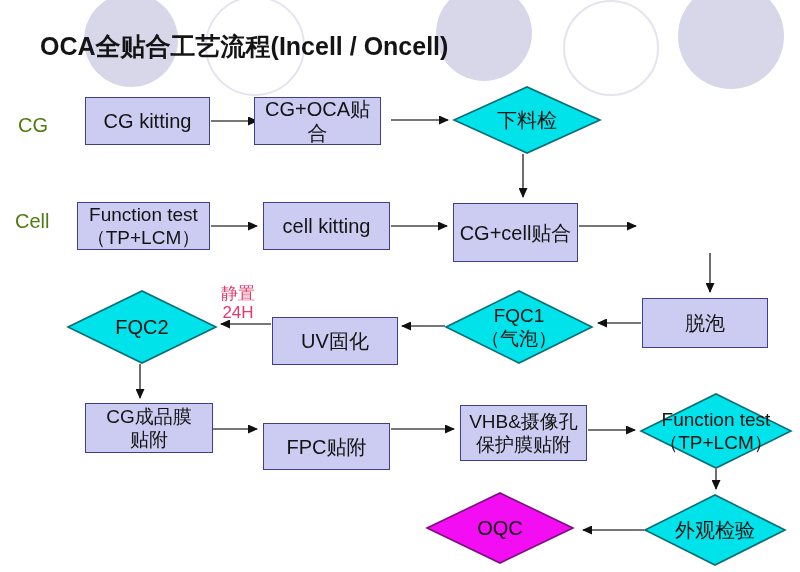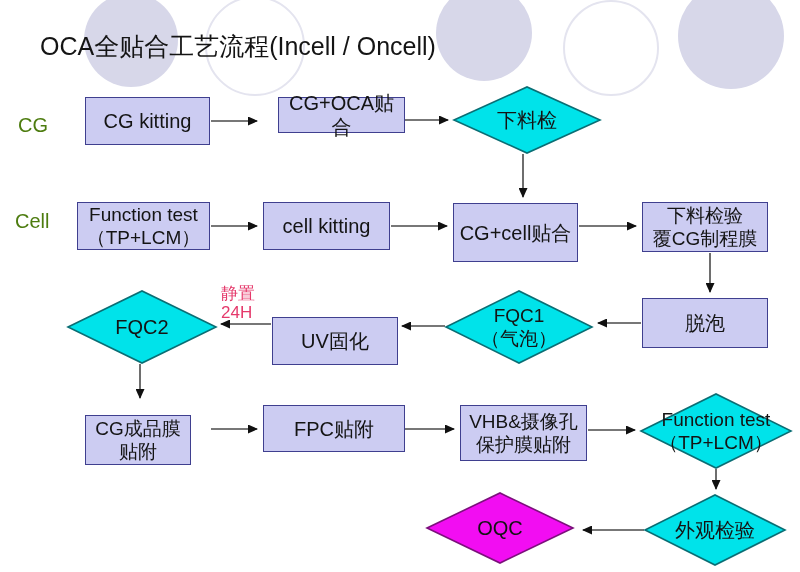--- a/index.html
+++ b/index.html
@@ -5,39 +5,39 @@
   html,body{margin:0;padding:0;background:#fff;}
   .stage{
     position:relative;width:800px;height:572px;background:#ffffff;overflow:hidden;
     font-family:"Liberation Sans","DejaVu Sans",sans-serif;color:#141414;
   }
   .deco-circle{position:absolute;border-radius:50%;z-index:0;}
   .deco-fill{background:#d7d7e9;}
   .deco-outline{background:#ffffff;border:2px solid #e4e4ef;}
   .slide-title{
     position:absolute;left:40px;top:30px;z-index:3;
-    font-size:25px;font-weight:normal;letter-spacing:0;white-space:nowrap;
+    font-size:25px;font-weight:bold;letter-spacing:0;white-space:nowrap;
   }
   .flow-svg{position:absolute;left:0;top:0;z-index:1;}
   .box{
     position:absolute;z-index:2;box-sizing:border-box;
     background:#ccccf2;border:1.5px solid #3f3f8f;
     display:flex;align-items:center;justify-content:center;
     text-align:center;font-size:20px;line-height:24px;white-space:pre-line;
   }
   .box.two-line{font-size:19px;line-height:23px;}
   .dlabel{
     position:absolute;z-index:2;transform:translate(-50%,-50%);
     text-align:center;font-size:20px;line-height:23px;white-space:pre;
   }
   .dlabel.two-line{font-size:19px;}
   .rowlabel{position:absolute;z-index:2;font-size:20px;color:#4d7c0f;}
   .note{
     position:absolute;z-index:2;font-size:17px;line-height:19px;
-    color:#e5396b;white-space:pre-line;
+    color:#e5396b;white-space:pre-line;text-align:center;
   }
 </style>
 </head>
 <body>
 
 <div class="stage">
 
   <div class="deco-circle deco-fill" style="left:84px;top:-7px;width:94px;height:94px"></div>
   <div class="deco-circle deco-outline" style="left:205px;top:-4px;width:96px;height:96px"></div>
   <div class="deco-circle deco-fill" style="left:436px;top:-15px;width:96px;height:96px"></div>
@@ -82,35 +82,33 @@
     <polygon points="427,528 500,493 573,528 500,563" fill="#f20df2" stroke="#7c107c" stroke-width="1.6"></polygon>
   </svg>
 
   <div class="rowlabel" style="left:18px;top:114px">CG</div>
   <div class="rowlabel" style="left:15px;top:210px">Cell</div>
 
   <div class="note" style="left:221px;top:284px">静置
 24H</div>
 
   <div class="box" style="left:85px;top:97px;width:125px;height:48px">CG kitting</div>
-  <div class="box" style="left:278px;top:97px;width:127px;height:36px">CG+OCA贴合</div>
+  <div class="box" style="left:254px;top:97px;width:127px;height:48px">CG+OCA贴合</div>
 
   <div class="box two-line" style="left:77px;top:202px;width:133px;height:48px">Function test
 （TP+LCM）</div>
   <div class="box" style="left:263px;top:202px;width:127px;height:48px">cell kitting</div>
   <div class="box" style="left:453px;top:203px;width:125px;height:59px">CG+cell贴合</div>
-  <div class="box two-line" style="left:642px;top:202px;width:126px;height:50px">下料检验
-覆CG制程膜</div>
 
   <div class="box" style="left:642px;top:298px;width:126px;height:50px">脱泡</div>
   <div class="box" style="left:272px;top:317px;width:126px;height:48px">UV固化</div>
 
-  <div class="box two-line" style="left:85px;top:415px;width:106px;height:50px">CG成品膜
+  <div class="box two-line" style="left:85px;top:403px;width:128px;height:50px">CG成品膜
 贴附</div>
-  <div class="box" style="left:263px;top:405px;width:142px;height:47px">FPC贴附</div>
+  <div class="box" style="left:263px;top:423px;width:127px;height:47px">FPC贴附</div>
   <div class="box two-line" style="left:460px;top:405px;width:127px;height:56px">VHB&amp;摄像孔
 保护膜贴附</div>
 
   <div class="dlabel" style="left:527px;top:120px">下料检</div>
   <div class="dlabel" style="left:142px;top:327px">FQC2</div>
   <div class="dlabel two-line" style="left:519px;top:327px">FQC1
 （气泡）</div>
   <div class="dlabel two-line" style="left:716px;top:431px">Function test
 （TP+LCM）</div>
   <div class="dlabel" style="left:715px;top:530px">外观检验</div>

